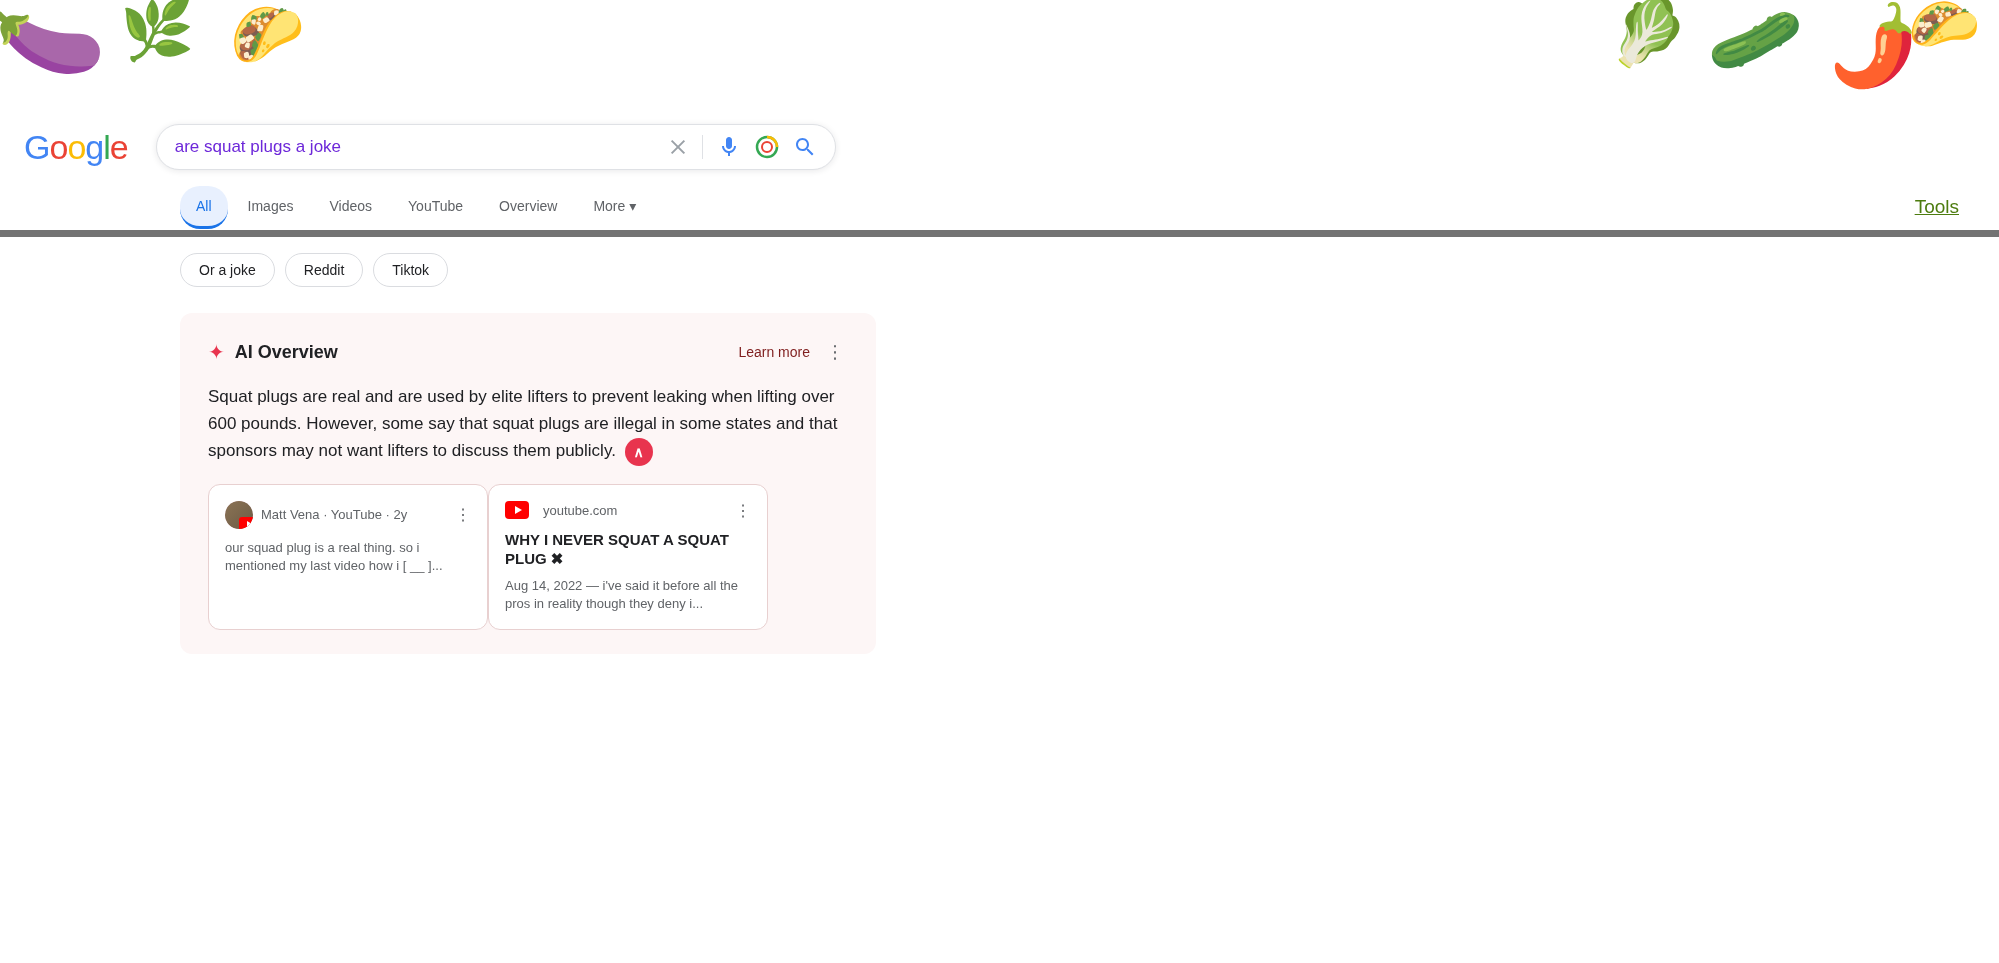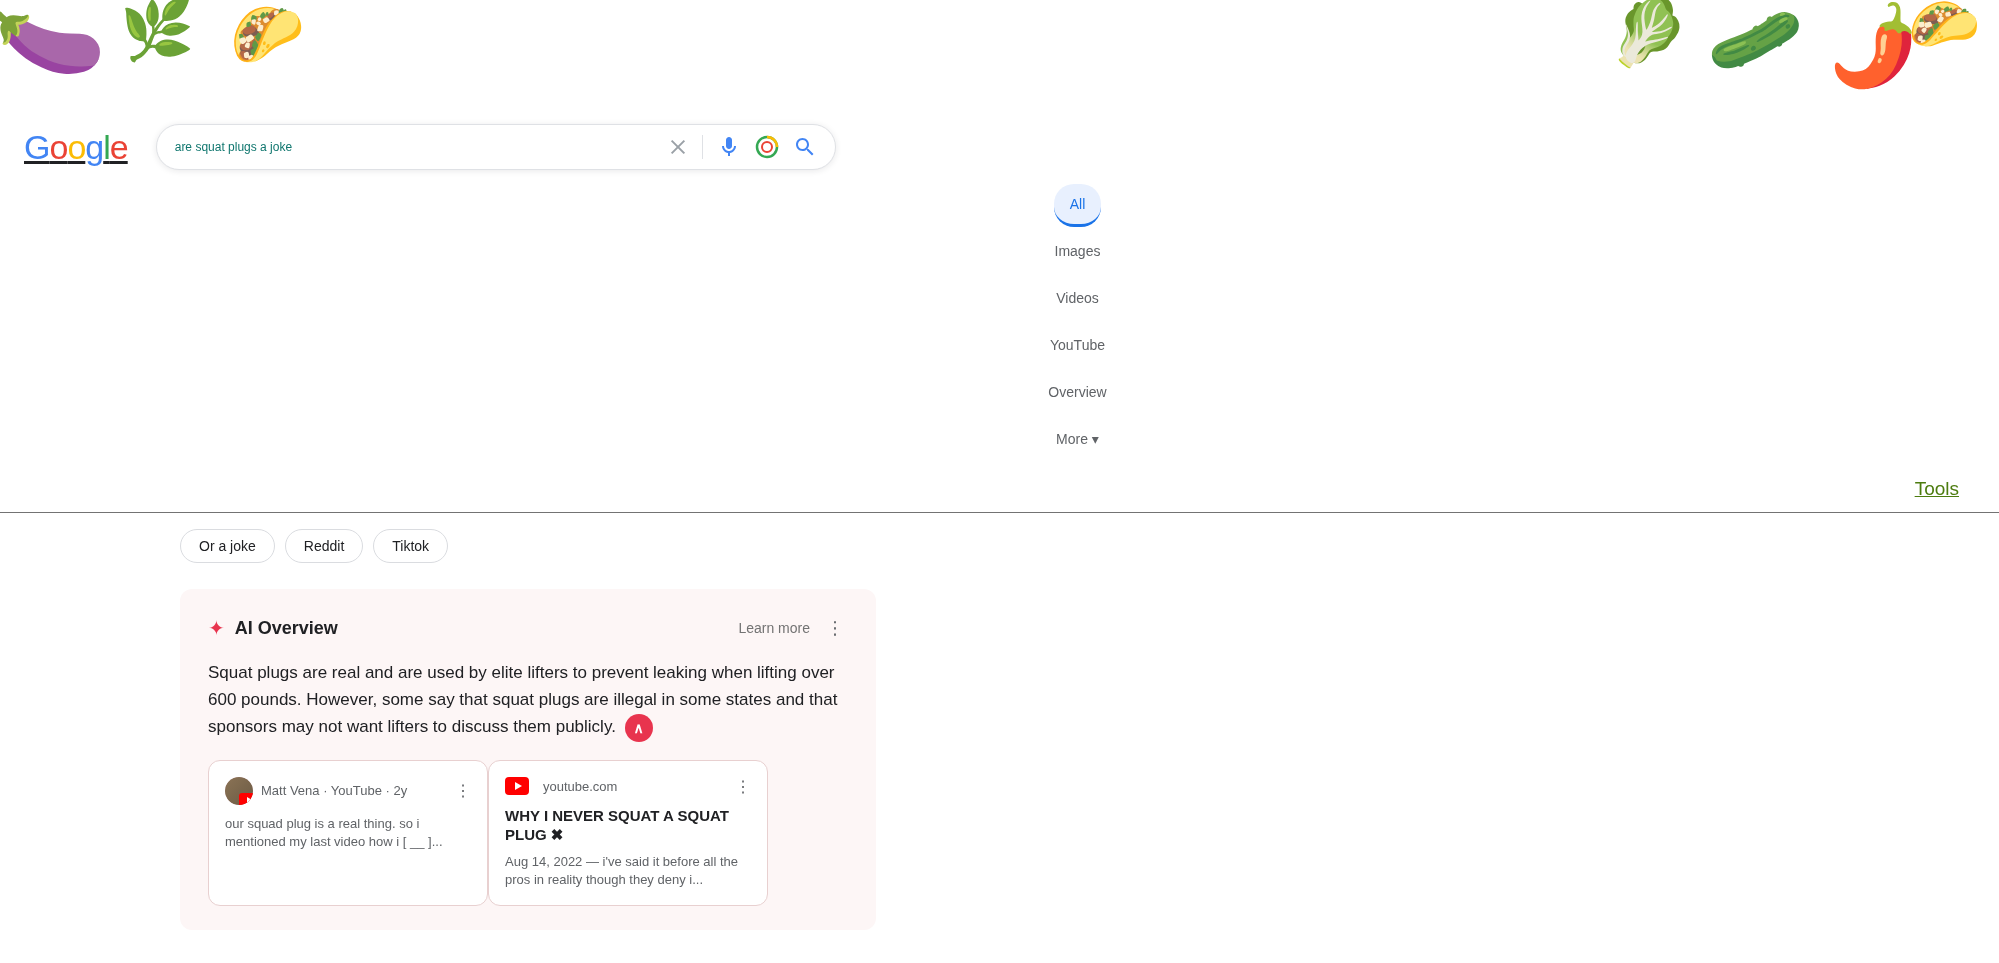--- a/index.html
+++ b/index.html
@@ -28,21 +28,20 @@
       gap: 16px;
       background: #fff;
     }
     .google-logo {
       font-size: 34px;
       font-weight: 400;
       letter-spacing: -1px;
       margin-right: 12px;
       white-space: nowrap;
       flex-shrink: 0;
-      text-decoration: underline;
     }
     .logo-g { color: #4285F4; }
     .logo-o1 { color: #EA4335; }
     .logo-o2 { color: #FBBC05; }
     .logo-g2 { color: #4285F4; }
     .logo-l { color: #34A853; }
     .logo-e { color: #EA4335; }
 
     .search-box {
       display: flex;
@@ -51,22 +50,22 @@
       border-radius: 24px;
       padding: 10px 18px;
       flex: 1;
       max-width: 680px;
       box-shadow: 0 1px 6px rgba(32,33,36,.1);
       gap: 10px;
       background: #fff;
     }
     .search-input-text {
       flex: 1;
-      font-size: 12px;
-      color: #0f766e;
+      font-size: 17px;
+      color: #6d28d9;
       border: none;
       outline: none;
     }
     .search-icon-group {
       display: flex;
       align-items: center;
       gap: 14px;
     }
     .icon-btn {
       cursor: pointer;
@@ -100,23 +99,22 @@
       width: 1px;
       height: 24px;
       background: #dfe1e5;
     }
 
     
     .nav-tabs-row {
       display: flex;
       align-items: center;
       padding: 0 24px 0 180px;
-      border-bottom: 1px solid #737373;
+      border-bottom: 7px solid #737373;
       gap: 4px;
-      flex-direction: column;
     }
     .nav-tab {
       padding: 12px 16px;
       font-size: 14px;
       color: #606367;
       cursor: pointer;
       border-bottom: 3px solid transparent;
       white-space: nowrap;
     }
     .nav-tab.active {
@@ -190,21 +188,21 @@
       font-weight: 600;
       color: #202124;
     }
     .ai-overview-actions {
       display: flex;
       align-items: center;
       gap: 12px;
     }
     .learn-more-link {
       font-size: 14px;
-      color: #737373;
+      color: #7f1d1d;
       cursor: pointer;
     }
     .three-dot-btn {
       cursor: pointer;
       font-size: 18px;
       color: #606367;
       padding: 4px;
     }
 
     .ai-overview-text {

